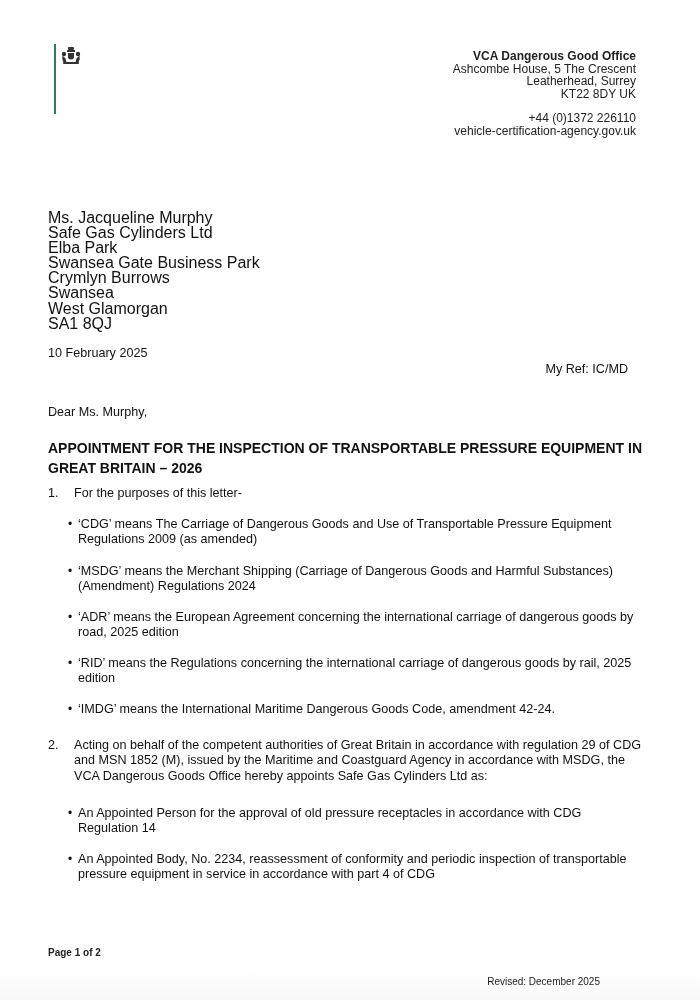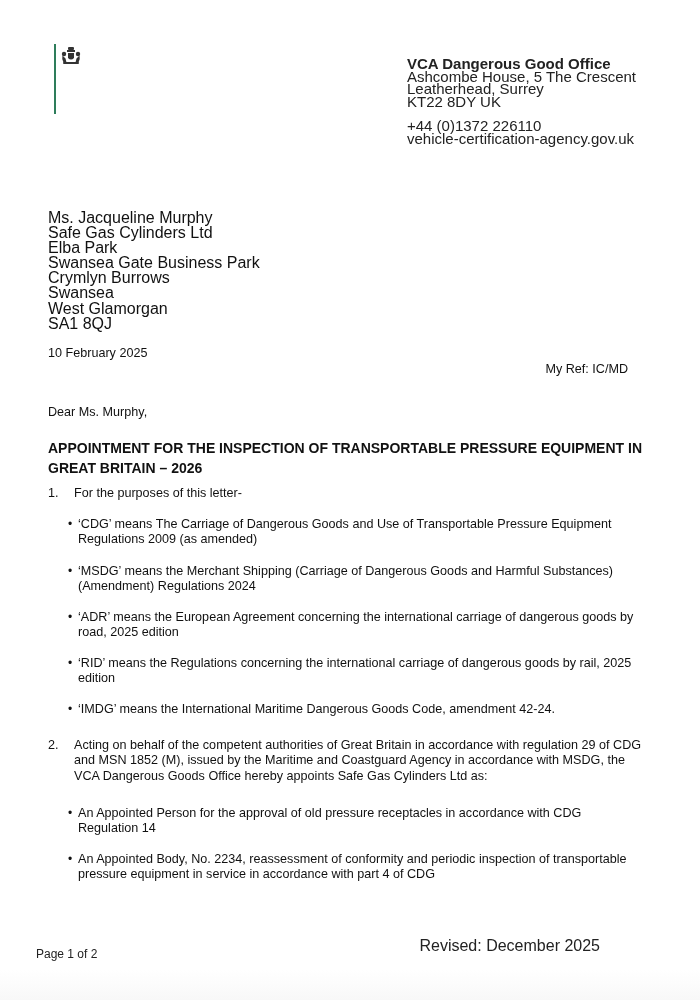--- a/index.html
+++ b/index.html
@@ -11,38 +11,38 @@
       font-size: 12.4px;
     }
     .abs { position: absolute; }
     
     .logo { left: 54px; top: 44px; height: 70px; width: 110px; }
     .logo-bar { position: absolute; left: 0; top: 0; width: 2px; height: 70px; background: #2e7d5b; }
     .crest { position: absolute; left: 6px; top: 2px; width: 22px; height: 20px; }
     .logo-text { position: absolute; left: 6px; top: 24px; font-size: 12.5px; line-height: 15.5px; color: #1a1a1a; }
     .logo-text div { white-space: nowrap; }
     
-    .office { right: 64px; top: 58px; font-size: 15px; line-height: 12.6px; color: #222; }
+    .office { right: 64px; top: 50px; text-align: right; font-size: 12px; line-height: 12.6px; color: #222; }
     .office .name { font-weight: bold; }
     .office .gap { height: 12px; }
     
     .recipient { left: 48px; top: 210px; font-size: 16px; line-height: 15.1px; }
     .date { left: 48px; top: 346px; font-size: 12.6px; }
     .ref { right: 72px; top: 362px; font-size: 12.6px; }
     .salutation { left: 48px; top: 405px; font-size: 12.6px; }
     .heading { left: 48px; top: 438px; width: 600px; font-weight: bold; font-size: 14px; line-height: 20px; }
     
     .para { left: 48px; width: 600px; font-size: 12.6px; line-height: 15.4px; }
     .para .num { position: absolute; left: 0; top: 0; }
     .para .ptext { margin-left: 26px; }
     .bullet { left: 68px; width: 570px; font-size: 12.6px; line-height: 15.4px; }
     .bullet .dot { position: absolute; left: 0; top: 0; font-size: 12px; }
     .bullet .btext { margin-left: 10px; }
-    .footer-left { left: 36px; top: 947px; font-size: 12px; color: #222; }
-    .footer-right { right: 100px; top: 937px; font-size: 16px; color: #222; }
+    .footer-left { left: 48px; top: 947px; font-size: 10px; color: #222; font-weight: bold; }
+    .footer-right { right: 100px; top: 976px; font-size: 10px; color: #222; }
   </style>
 </head>
 <body>
 
 <div class="abs logo">
   <div class="logo-bar" style="background: rgb(46, 125, 91);"></div>
   <svg class="crest" viewBox="0 0 22 20">
     <g fill="#333">
       <rect x="8" y="1" width="6" height="3" rx="1"></rect>
       <rect x="7" y="4" width="8" height="2"></rect>

